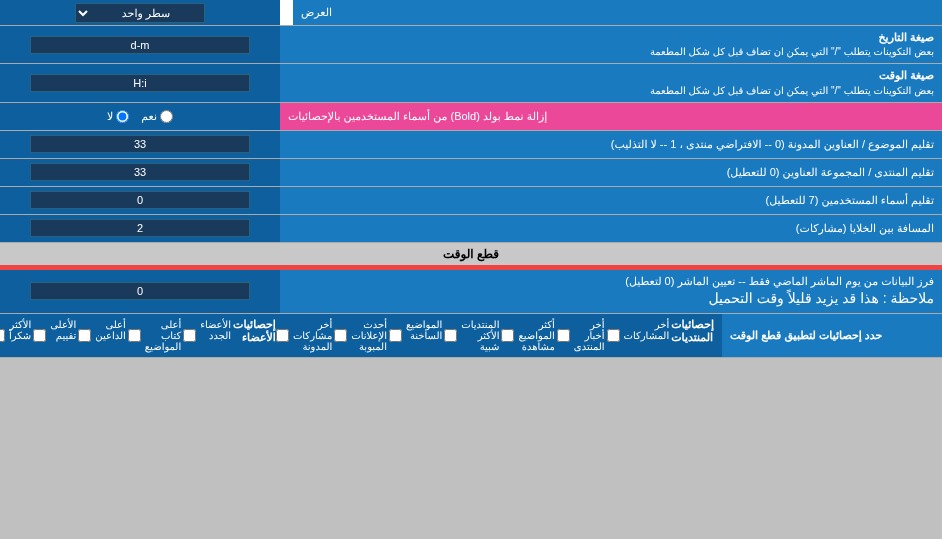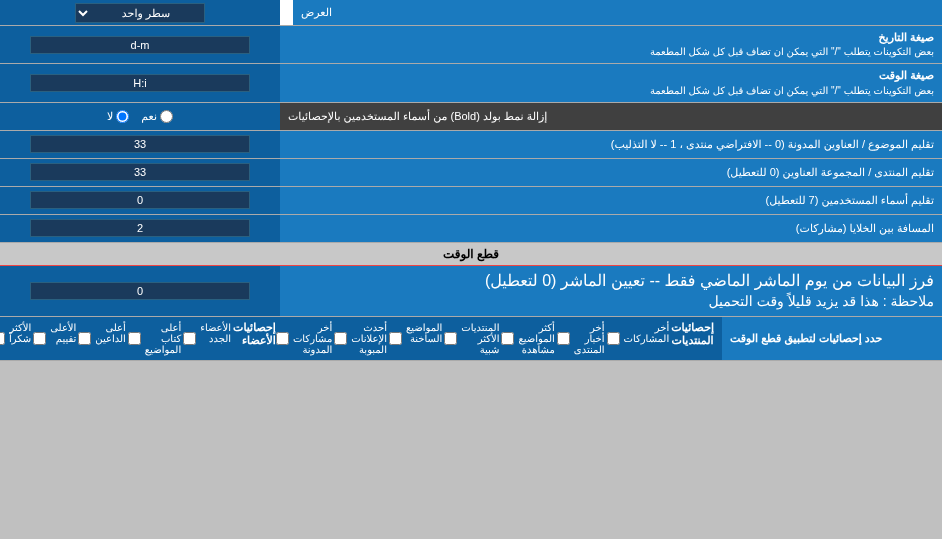--- a/index.html
+++ b/index.html
@@ -46,30 +46,30 @@
       width: 220px;
       font-size: 11px;
       text-align: center;
     }
     .section-header {
       background: #c8c8c8;
       text-align: center;
       font-weight: bold;
       font-size: 12px;
       padding: 4px;
-      border-bottom: 1px solid #ef4444;
+      border-bottom: 5px solid #ef4444;
       color: #000;
     }
     .radio-row {
       display: flex;
       border-bottom: 1px solid #aaa;
       min-height: 28px;
     }
     .radio-label {
-      background: #404040;
+      background: #ec4899;
       color: #fff;
       padding: 4px 8px;
       display: flex;
       align-items: center;
       justify-content: flex-end;
       flex: 1;
       text-align: right;
       font-size: 11px;
     }
     .radio-input {
@@ -243,35 +243,35 @@
     <div class="row-input">
       <input type="text" value="2" style="">
     </div>
   </div>
 
   <div class="section-header">قطع الوقت</div>
 
   <div class="row">
     <div class="row-label">
       <div>
-        <div style="font-size:16px;">فرز البيانات من يوم الماشر الماضي فقط -- تعيين الماشر (0 لتعطيل)</div>
+        <div style="font-size:11px;">فرز البيانات من يوم الماشر الماضي فقط -- تعيين الماشر (0 لتعطيل)</div>
         <div style="font-size:14px;">ملاحظة : هذا قد يزيد قليلاً وقت التحميل</div>
       </div>
     </div>
     <div class="row-input">
       <input type="text" value="0" style="">
     </div>
   </div>
 
   <div class="checkboxes-section">
     <div class="checkboxes-label">حدد إحصائيات لتطبيق قطع الوقت</div>
     <div class="checkboxes-content">
 
       <div class="checkbox-col">
-        <div style="color:#fff; font-weight:bold; font-size:11px; text-align:center; padding-bottom:2px;">إحصائيات المنتديات</div>
+        <div style="color:#fff; font-weight:bold; font-size:11px; text-align:left; padding-bottom:2px;">إحصائيات المنتديات</div>
         <div class="checkbox-item">
           <span>أخر المشاركات</span>
           <input type="checkbox" style="">
         </div>
         <div class="checkbox-item">
           <span>أخر أخبار المنتدى</span>
           <input type="checkbox" style="">
         </div>
         <div class="checkbox-item">
           <span>أكثر المواضيع مشاهدة</span>

